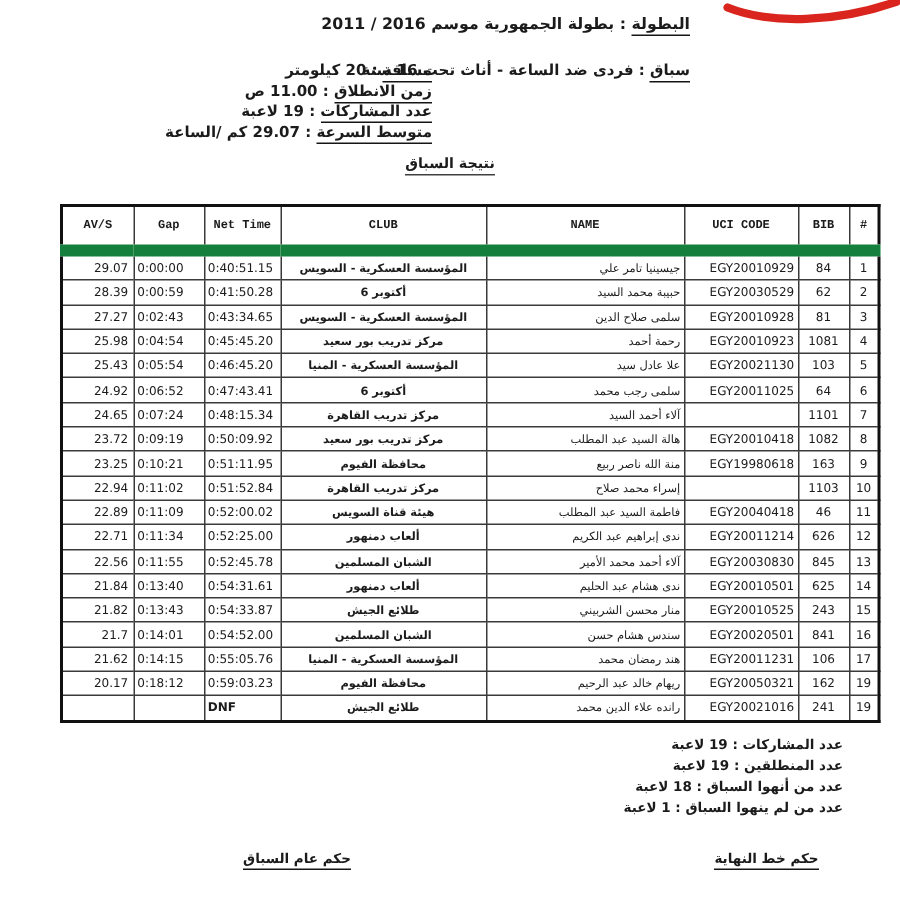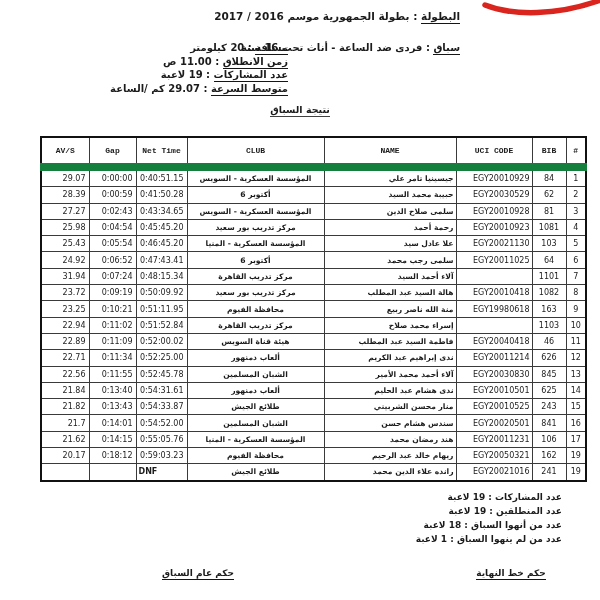--- a/index.html
+++ b/index.html
@@ -15,43 +15,43 @@
   .heading span{border-bottom:1px solid #404040;padding-bottom:1px;}
   table{position:absolute;top:136px;left:40px;width:545px;border-collapse:collapse;table-layout:fixed;
         direction:rtl;font-size:8px;}
   table,th,td{border:1px solid #3a3a3a;}
   table{border:2px solid #111;}
   thead th{height:23px;font-size:8px;font-weight:700;text-align:center;border-bottom:8px solid #15803d;
            font-family:Liberation Mono, monospace;}
   tbody td{height:15.3px;padding:0 2px;overflow:hidden;white-space:nowrap;}
   .c-rank,.c-bib{text-align:center;direction:ltr;}
   .c-uci{direction:ltr;text-align:right;padding-left:3px;}
-  .c-name{text-align:right;font-weight:700;font-size:7.6px;}
+  .c-name{text-align:right;font-weight:400;font-size:7.6px;}
   .c-club{text-align:center;font-weight:700;font-size:7.6px;}
-  .c-net,.c-gap{direction:ltr;text-align:right;padding-right:3px;}
+  .c-net,.c-gap{direction:ltr;padding-right:3px;}
   .c-avs{direction:ltr;text-align:right;padding-right:3px;}
   tbody tr:last-child .c-net{font-weight:700;text-align:left;}
   .summary{position:absolute;top:490px;right:38px;direction:rtl;text-align:right;
            font-size:9px;font-weight:700;line-height:14px;white-space:nowrap;}
   .judge{position:absolute;top:568px;font-size:9px;font-weight:700;direction:rtl;text-align:center;white-space:nowrap;}
   .judge span{border-bottom:1px solid #151515;padding-bottom:1px;}
   .judge-finish{left:468px;width:86px;}
   .judge-general{left:160px;width:76px;}
 </style>
 </head>
 <body>
 
 <div class="page">
 
   <svg class="logo" viewBox="0 0 118 18" aria-hidden="true">
     <path d="M3,5 C32,16.5 76,15 116,1" fill="none" stroke="#d9251d" stroke-width="5.5" stroke-linecap="round"></path>
   </svg>
 
   <div class="title">
-    <span class="u">البطولة</span><span> : </span><span>بطولة الجمهورية  موسم 2016 / 2017</span>
+    <span class="u">البطولة</span><span> : </span><span>بطولة الجمهورية  موسم 2016 / 2011</span>
   </div>
 
   <div class="info info-right">
     <div><span class="u">سباق</span><span> : </span><span>فردى ضد الساعة - أناث تحت 16 سنة</span></div>
   </div>
 
   <div class="info info-left">
     <div><span class="u">مسافة</span><span> : </span><span>20 كيلومتر</span></div>
     <div><span class="u">زمن الانطلاق</span><span> : </span><span>11.00 ص</span></div>
     <div><span class="u">عدد المشاركات</span><span> : </span><span>19 لاعبة</span></div>
@@ -145,21 +145,21 @@
       <td class="c-avs">24.92</td>
     </tr>
         <tr>
       <td class="c-rank">7</td>
       <td class="c-bib">1101</td>
       <td class="c-uci"></td>
       <td class="c-name">آلاء أحمد السيد</td>
       <td class="c-club">مركز تدريب القاهرة</td>
       <td class="c-net">0:48:15.34</td>
       <td class="c-gap">0:07:24</td>
-      <td class="c-avs">31.94</td>
+      <td class="c-avs">24.65</td>
     </tr>
         <tr>
       <td class="c-rank">8</td>
       <td class="c-bib">1082</td>
       <td class="c-uci">EGY20010418</td>
       <td class="c-name">هالة السيد عبد المطلب</td>
       <td class="c-club">مركز تدريب بور سعيد</td>
       <td class="c-net">0:50:09.92</td>
       <td class="c-gap">0:09:19</td>
       <td class="c-avs">23.72</td>

